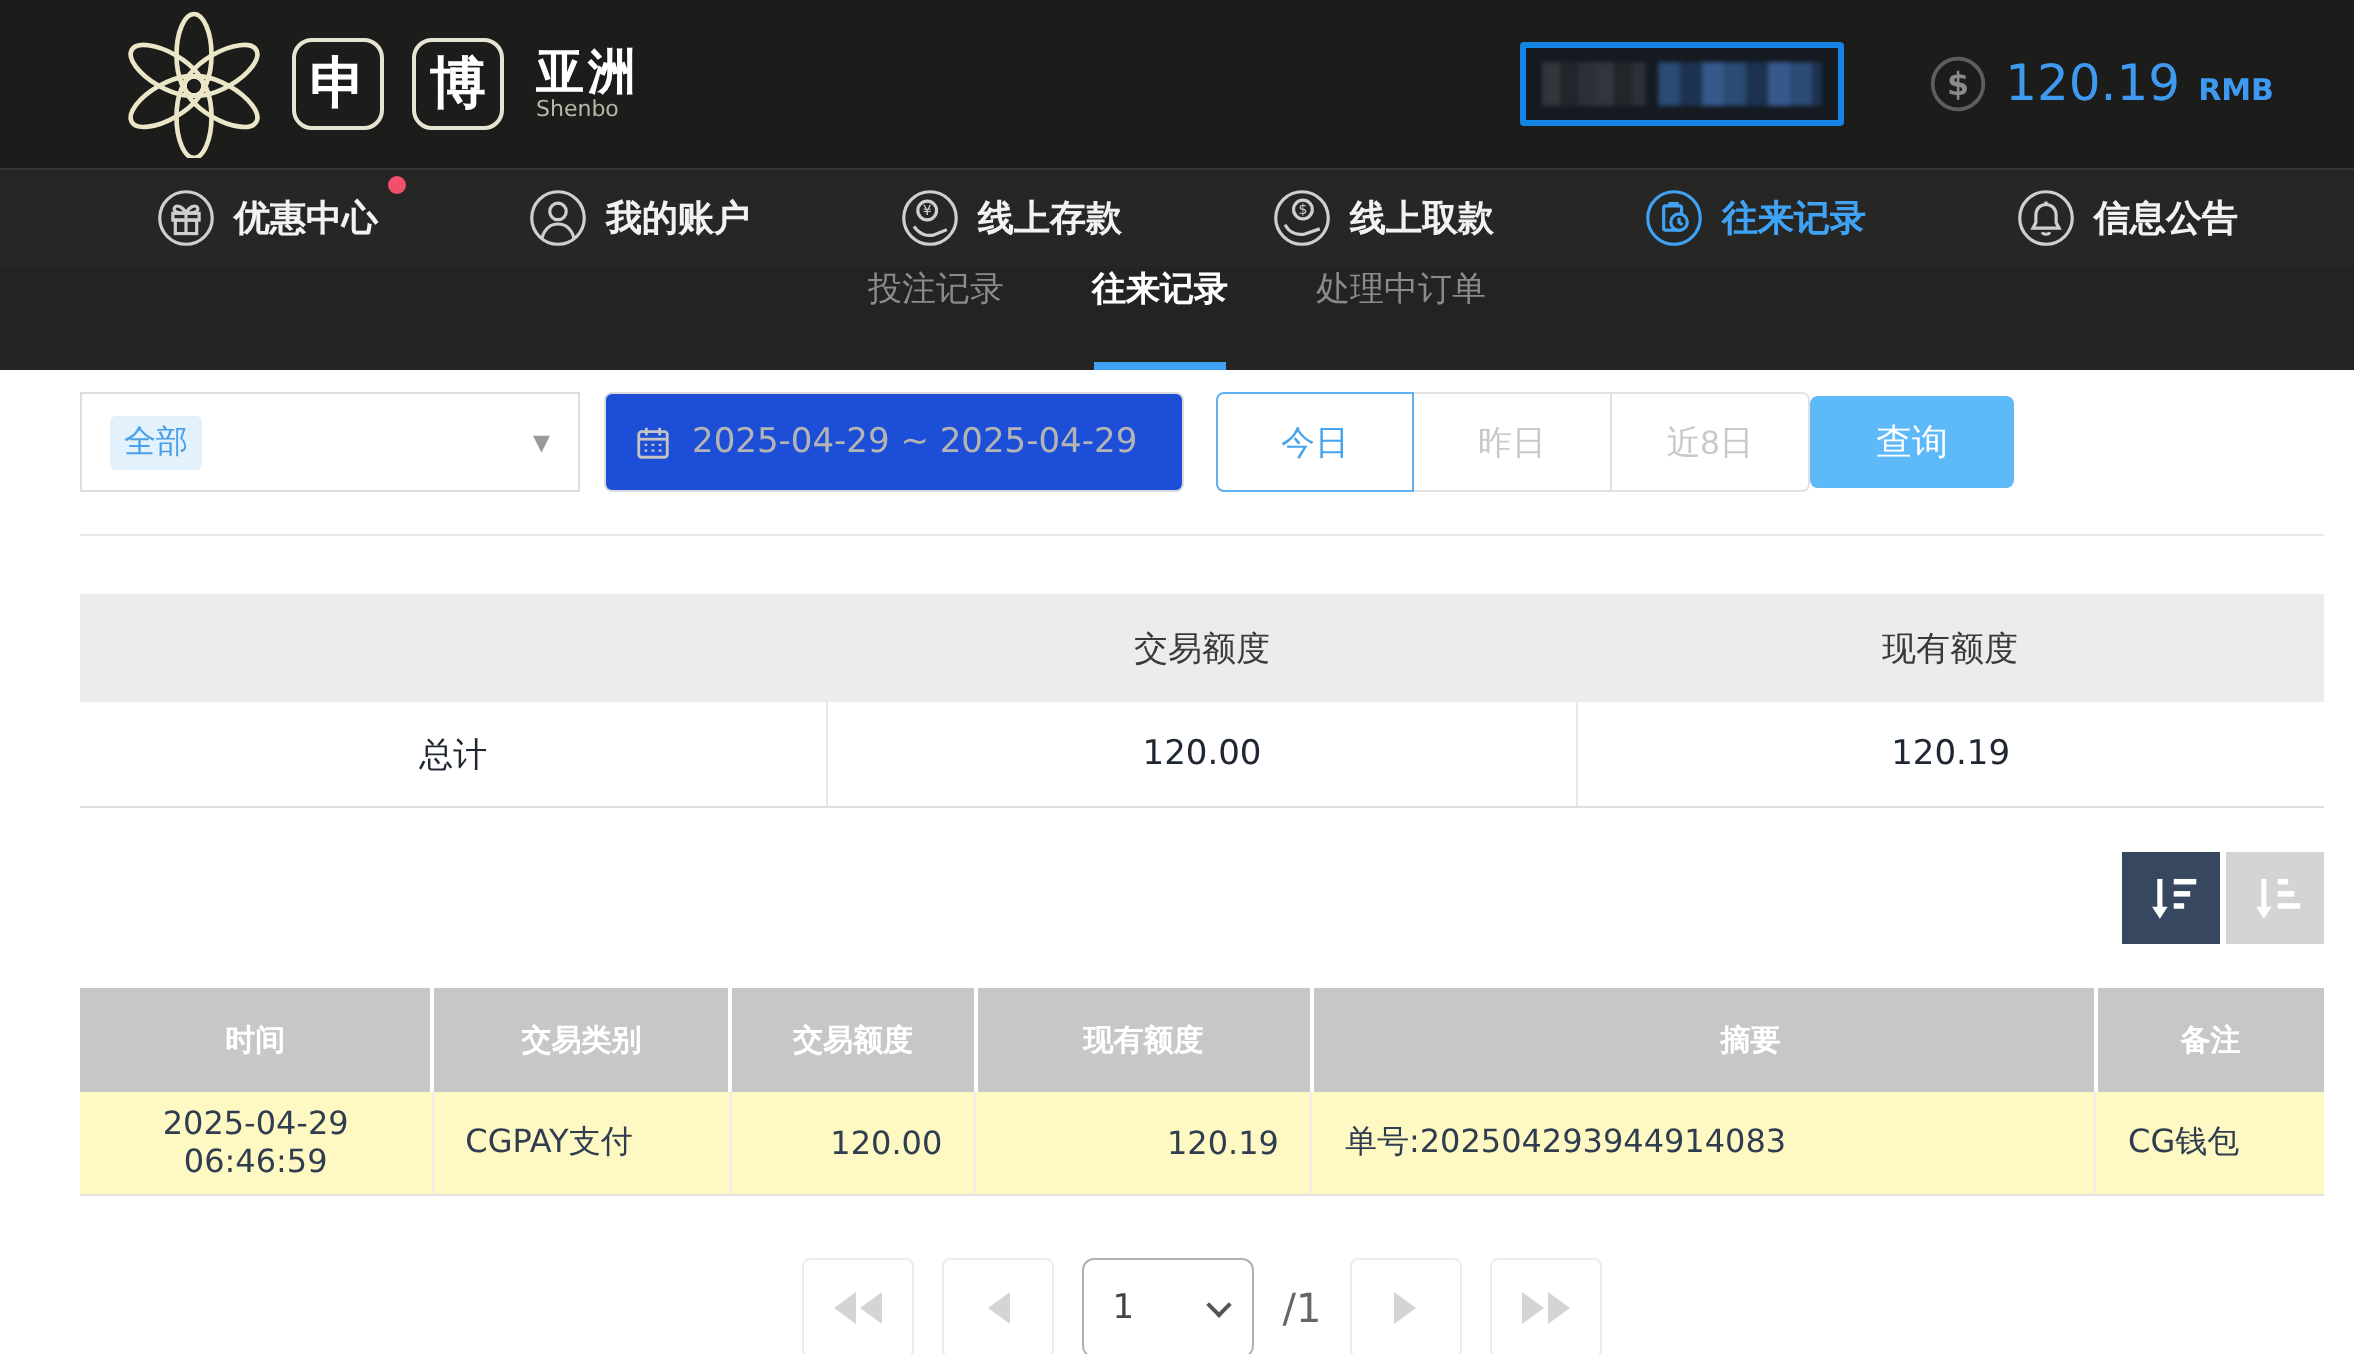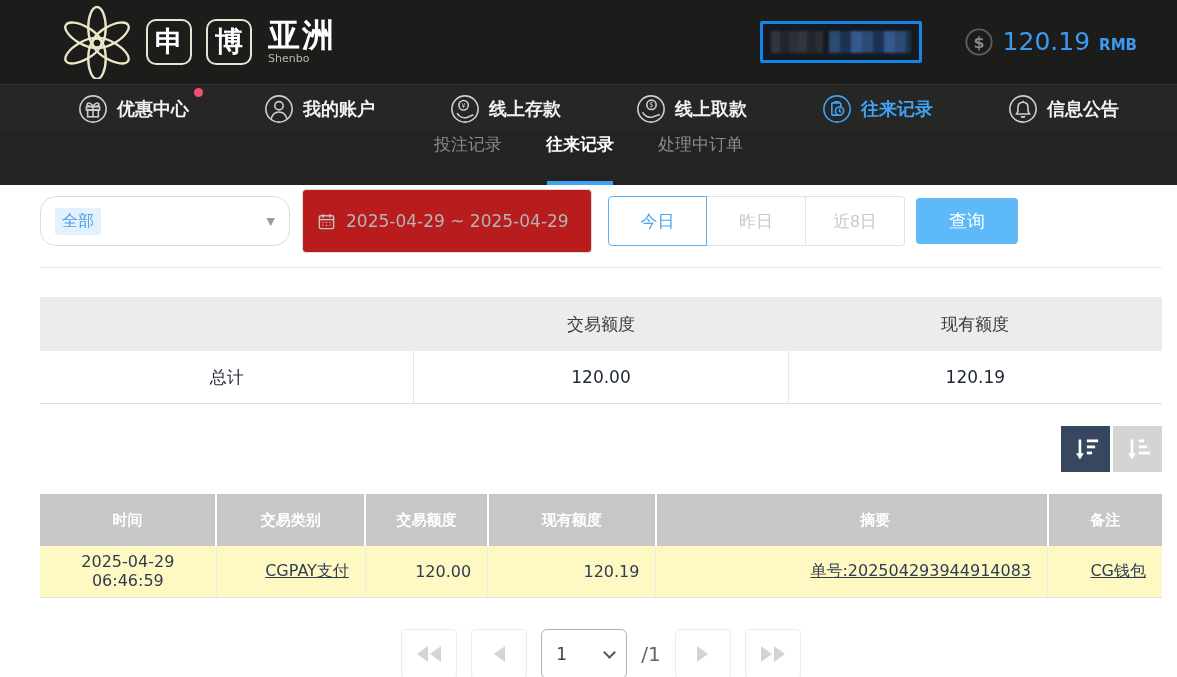--- a/index.html
+++ b/index.html
@@ -15,21 +15,21 @@
     padding: 0 40px 0 62px;
   }
   .brand { display: flex; align-items: center; gap: 10px; }
   .brand-flower { width: 70px; height: 74px; }
   .brand-box {
     width: 46px; height: 46px; border: 2px solid #e8e4d2; border-radius: 10px;
     color: #fff; font-size: 28px; font-weight: bold; display: flex;
     align-items: center; justify-content: center; margin-left: 4px;
   }
   .brand-right { margin-left: 6px; line-height: 1.05; }
-  .brand-region { color: #fff; font-size: 32px; font-weight: bold; letter-spacing: 2px; }
+  .brand-region { color: #fff; font-size: 24px; font-weight: bold; letter-spacing: 2px; }
   .brand-latin { color: #b9b7a8; font-size: 11px; }
 
   .header-spacer { flex: 1; }
 
   .username-box {
     width: 162px; height: 42px; border: 3px solid #1585e5; border-radius: 2px;
     background: #151a20; display: flex; align-items: center; gap: 6px;
     padding: 0 8px; margin-right: 42px; cursor: pointer;
   }
   .blob { height: 22px; border-radius: 1px; filter: blur(1px); }
@@ -62,47 +62,47 @@
   }
   .sub-tab { color: #8b8b8b; font-size: 17px; cursor: pointer; position: relative; height: 52px; display: flex; }
   .sub-tab.active { color: #fff; font-weight: bold; }
   .sub-tab-underline { position: absolute; bottom: 0; left: 50%; transform: translateX(-50%); width: 66px; height: 4px; background: #3fa2f5; }
 
   
   .content { padding: 0 15px 0 40px; }
 
   .filter-row { margin-top: 11px; display: flex; align-items: center; height: 50px; }
   .type-dropdown {
-    width: 250px; height: 50px; border: 1px solid #dcdcdc; border-radius: 16px;
+    width: 250px; height: 50px; border: 1px solid #dcdcdc; border-radius: 0;
     display: flex; align-items: center; padding: 0 14px; cursor: pointer; background: #fff;
   }
   .type-tag { background: #e3f1fc; color: #4aa0e8; font-size: 16px; padding: 3px 7px; border-radius: 3px; }
   .dropdown-caret { margin-left: auto; color: #9a9a9a; font-size: 11px; }
 
   .date-input {
-    width: 290px; height: 64px; border: 1px solid #dcdcdc; border-radius: 4px;
+    width: 290px; height: 50px; border: 1px solid #dcdcdc; border-radius: 4px;
     display: flex; align-items: center; gap: 10px; padding: 0 14px; margin-left: 12px;
-    cursor: pointer; background: #b91c1c;
+    cursor: pointer; background: #1d4ed8;
   }
   .date-text { color: #b4b4b4; font-size: 17px; }
 
   .quick-group { display: flex; margin-left: 16px; height: 50px; }
   .quick-btn {
     width: 99px; height: 50px; background: #fff; border: 1px solid #e2e2e2;
     color: #c9c9c9; font-size: 17px; display: flex; align-items: center;
     justify-content: center; cursor: pointer;
   }
   .quick-btn:not(:first-child) { border-left: none; }
   .quick-btn.first { border-radius: 4px 0 0 4px; }
   .quick-btn.last { border-radius: 0 4px 4px 0; }
   .quick-btn.active { color: #46a5ee; border: 1px solid #5fb0f0; }
   .quick-btn.active + .quick-btn { border-left: none; }
 
   .search-btn {
-    width: 102px; height: 46px; margin-left: 11px; background: #5db9f8; border: none;
+    width: 102px; height: 46px; background: #5db9f8; border: none;
     border-radius: 4px; color: #fff; font-size: 18px; cursor: pointer;
   }
 
   .divider { margin-top: 21px; height: 1px; background: #e8e8e8; }
 
   
   .summary-table { margin-top: 29px; width: 100%; }
   .summary-header { display: flex; background: #ececec; height: 54px; }
   .summary-header .s-cell { color: #3a3a3a; font-size: 17px; font-weight: 500; }
   .summary-body { display: flex; height: 53px; border-bottom: 1px solid #e0e0e0; }
@@ -123,21 +123,21 @@
     height: 52px; border-right: 2px solid #fff; text-align: center;
   }
   .data-table thead th:last-child { border-right: none; }
   .data-table tbody td {
     height: 51px; color: #303c50; font-size: 16px; background: #fef9c3;
     border-right: 1px solid #ececec; border-bottom: 1px solid #e2e2e2; padding: 0 16px;
   }
   .data-table tbody td:last-child { border-right: none; }
   .col-time { width: 15.7%; } .col-type { width: 13.3%; } .col-amount { width: 10.9%; }
   .col-balance { width: 15%; } .col-summary { width: 34.9%; padding-left: 47px; } .col-note { width: 10.2%; }
-  .td-center { text-align: center; } .td-right { text-align: right; } .td-left { text-align: right; text-decoration: underline; }
+  .td-center { text-align: center; } .td-right { text-align: right; } .td-left { text-align: left; }
 
   
   .pagination { margin-top: 31px; display: flex; justify-content: center; align-items: center; gap: 14px; }
   .page-btn {
     width: 56px; height: 50px; background: #fff; border: 1px solid #ececec;
     border-radius: 4px; display: flex; align-items: center; justify-content: center; cursor: pointer;
   }
   .tri { width: 0; height: 0; border-top: 8px solid transparent; border-bottom: 8px solid transparent; }
   .tri-l { border-right: 11px solid #d4d4d4; }
   .tri-r { border-left: 11px solid #d4d4d4; }

